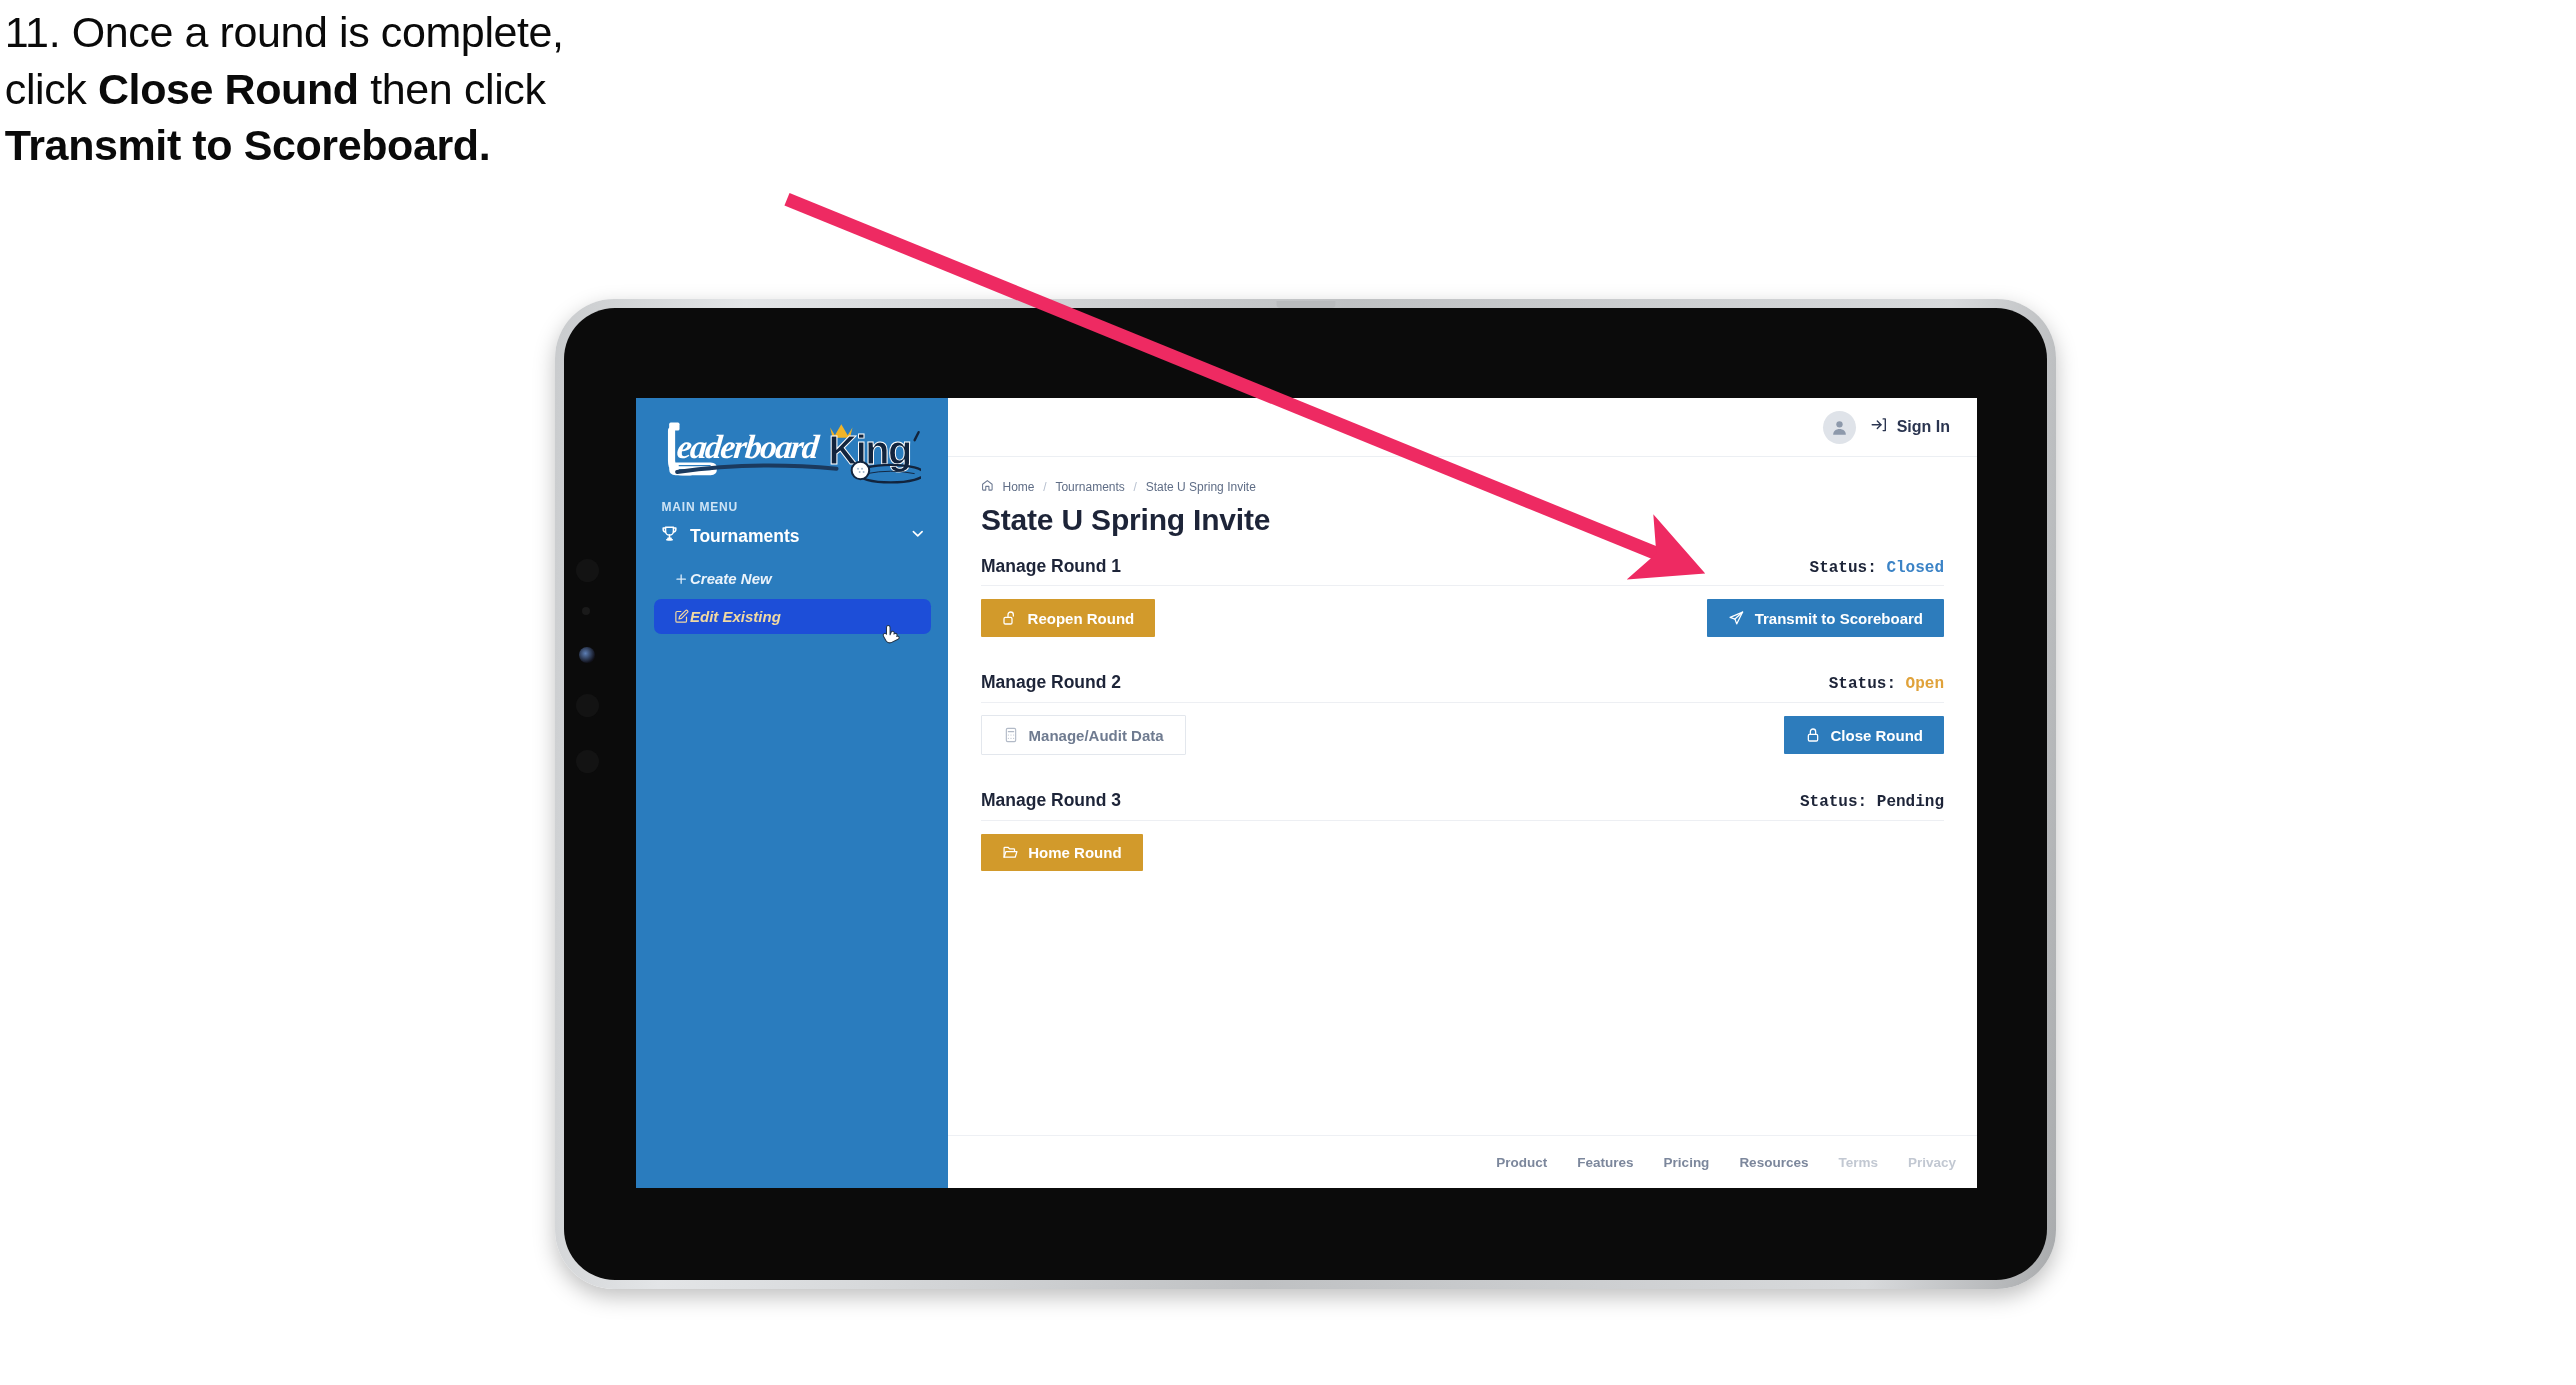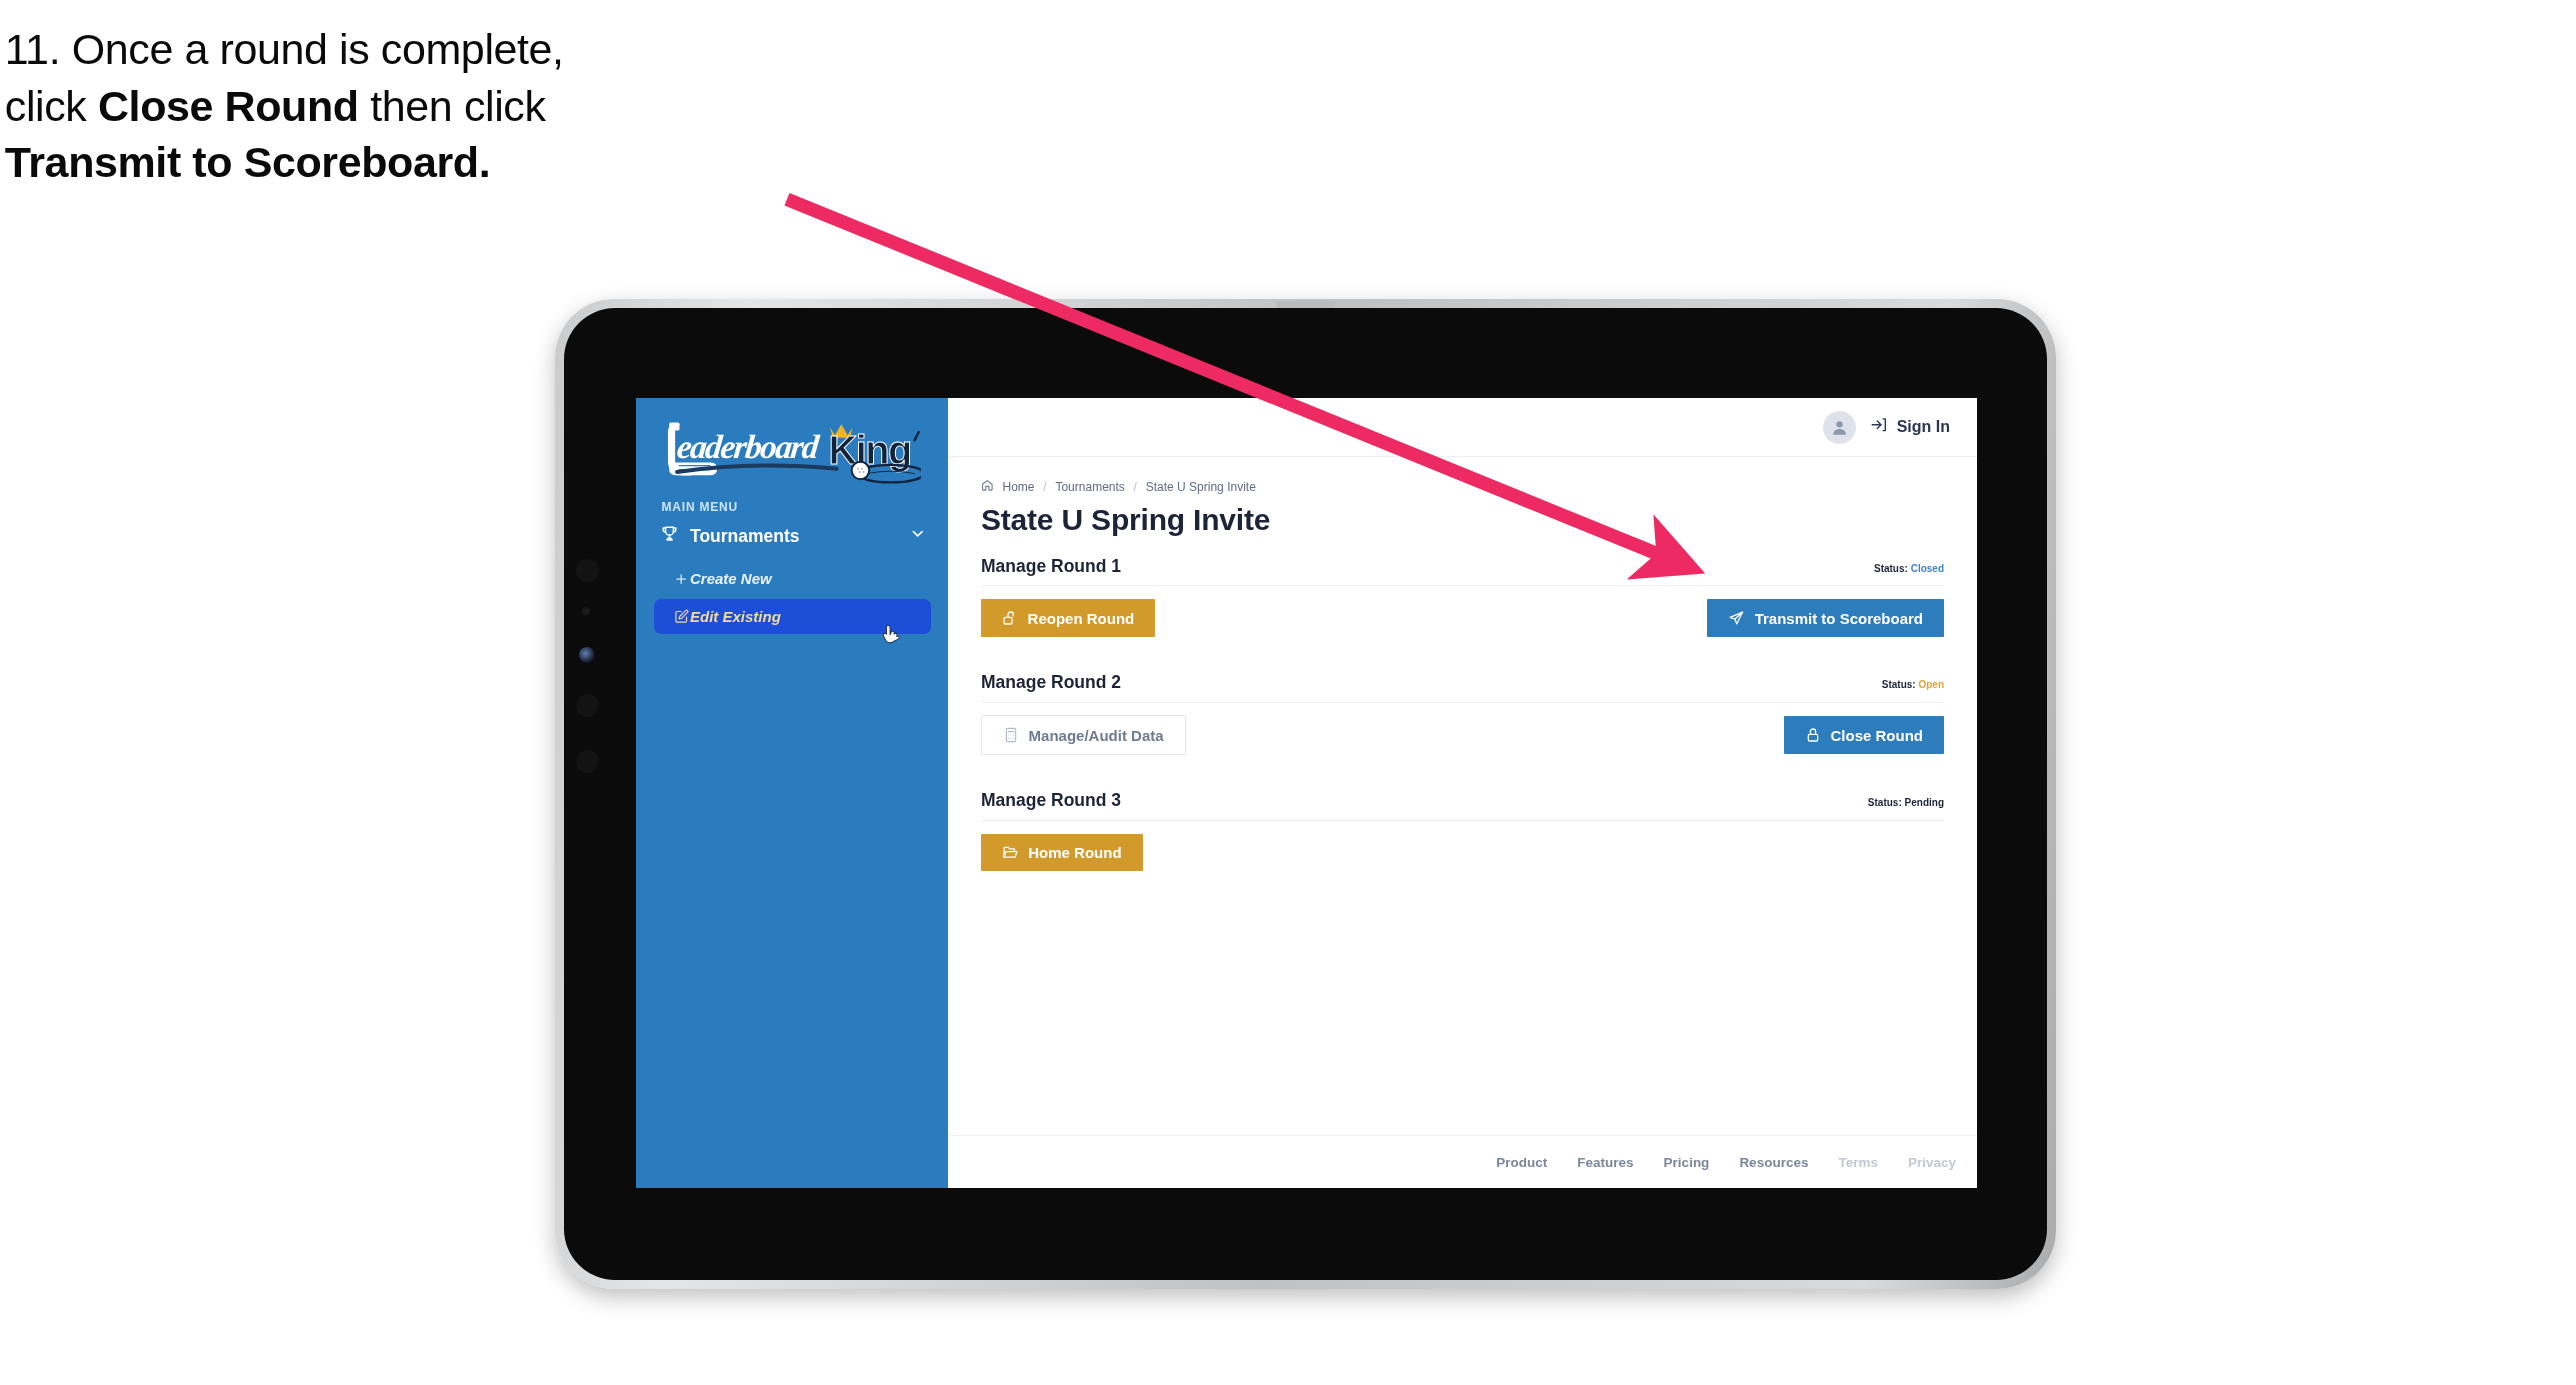--- a/index.html
+++ b/index.html
@@ -6,21 +6,21 @@
   body{
     width:2576px;height:1386px;
     background:#ffffff;
     font-family:"Liberation Sans", sans-serif;
     overflow:hidden;
     position:relative;
   }
 
   
   #caption{
-    position:absolute; left:4.8px; top:28px; width:876px;
+    position:absolute; left:4.8px; top:11px; width:876px;
     font-size:43px; line-height:1.0; color:#0a0a0a;
     font-family:"Liberation Sans", sans-serif;
     letter-spacing:-0.4px;
   }
   #caption .ln{display:block;margin-bottom:13.5px;white-space:nowrap;}
   #caption b{font-weight:bold;}
 
   
   #arrow-svg{position:absolute;left:0;top:0;width:2576px;height:1386px;pointer-events:none;}
 
@@ -105,21 +105,21 @@
   #page-title{
     font-size:30px;font-weight:bold;color:#1d2438;margin:8px 0 19px 0;letter-spacing:-0.2px;
   }
 
   .round{margin-bottom:35px;}
   .round-head{
     display:flex;align-items:baseline;justify-content:space-between;
     padding-bottom:8.8px;border-bottom:0.8px solid #edeff3;
   }
   .round-title{font-size:17.5px;font-weight:bold;color:#1d2438;}
-  .round-status{font-size:10px;font-weight:bold;color:#1d2438;}
+  .round-status{font-size:16px;font-weight:bold;color:#1d2438;font-family:Liberation Mono, monospace;}
   .round-status .val.closed{color:#3b83c6;}
   .round-status .val.open{color:#e0a23a;}
   .round-status .val.pending{color:#1d2438;}
   .round-actions{display:flex;align-items:center;justify-content:space-between;margin-top:12.7px;}
 
   .btn{
     display:inline-flex;align-items:center;gap:9.6px;
     padding:10.4px 21px;border-radius:1px;font-size:15px;font-weight:bold;
     box-sizing:border-box;border:none;
   }

